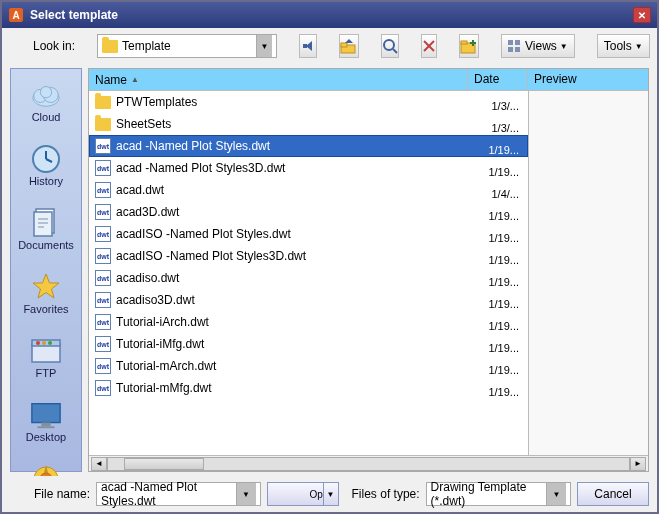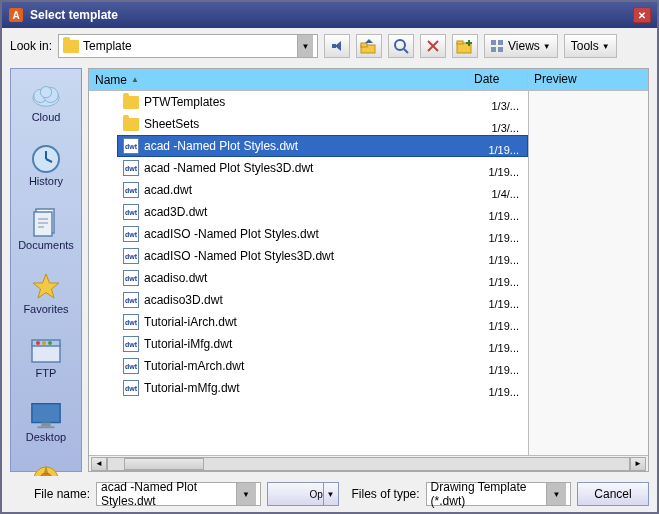--- a/index.html
+++ b/index.html
@@ -52,22 +52,23 @@
       justify-content: center;
       cursor: pointer;
       color: white;
       font-size: 10px;
       font-weight: bold;
     }
     .toolbar {
       display: flex;
       align-items: center;
       padding: 6px 8px;
-      gap: 6px;
+      gap: 22px;
       background: #f0f0f0;
+      margin-left: 23px;
     }
     .look-in-label {
       font-size: 12px;
       white-space: nowrap;
     }
     .look-in-combo {
       flex: 1;
       height: 24px;
       border: 1px solid #aaa;
       background: white;
@@ -547,21 +548,21 @@
           <span class="sort-arrow">▲</span>
         </div>
         <div class="col-date">
           <span>Date</span>
         </div>
         <div class="preview-label-area">
           <span>Preview</span>
         </div>
       </div>
 
-      <div style="flex:1; display:flex; overflow:hidden;padding-left:28px;">
+      <div style="flex:1; display:flex; overflow:hidden;">
 
         <div class="file-list" id="file-list-container" style="flex:1;">
         <div class="file-item">
               <div class="file-item-icon">
                 <div class="folder-icon-list"></div>
               </div>
               <span class="file-name">PTWTemplates</span>
               <span class="file-date">1/3/...</span>
             </div>
             <div class="file-item">

